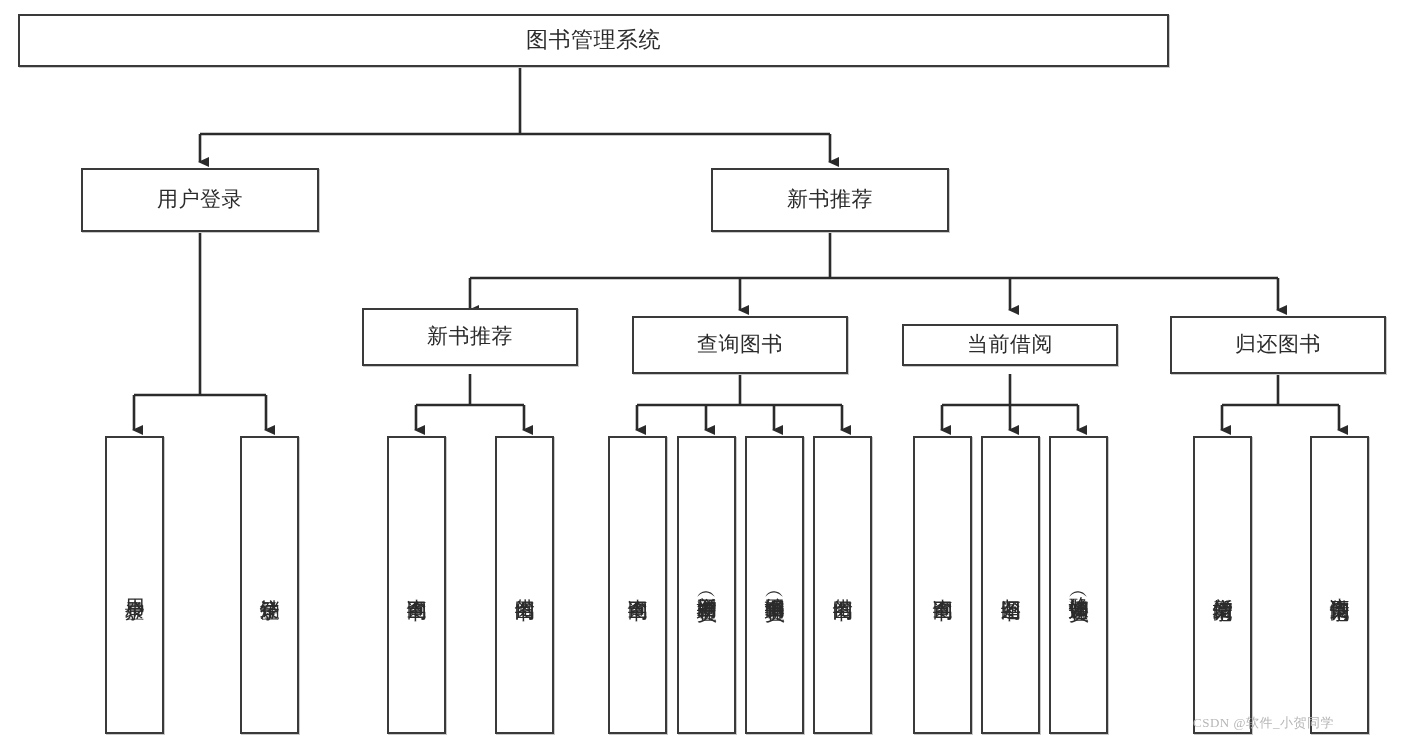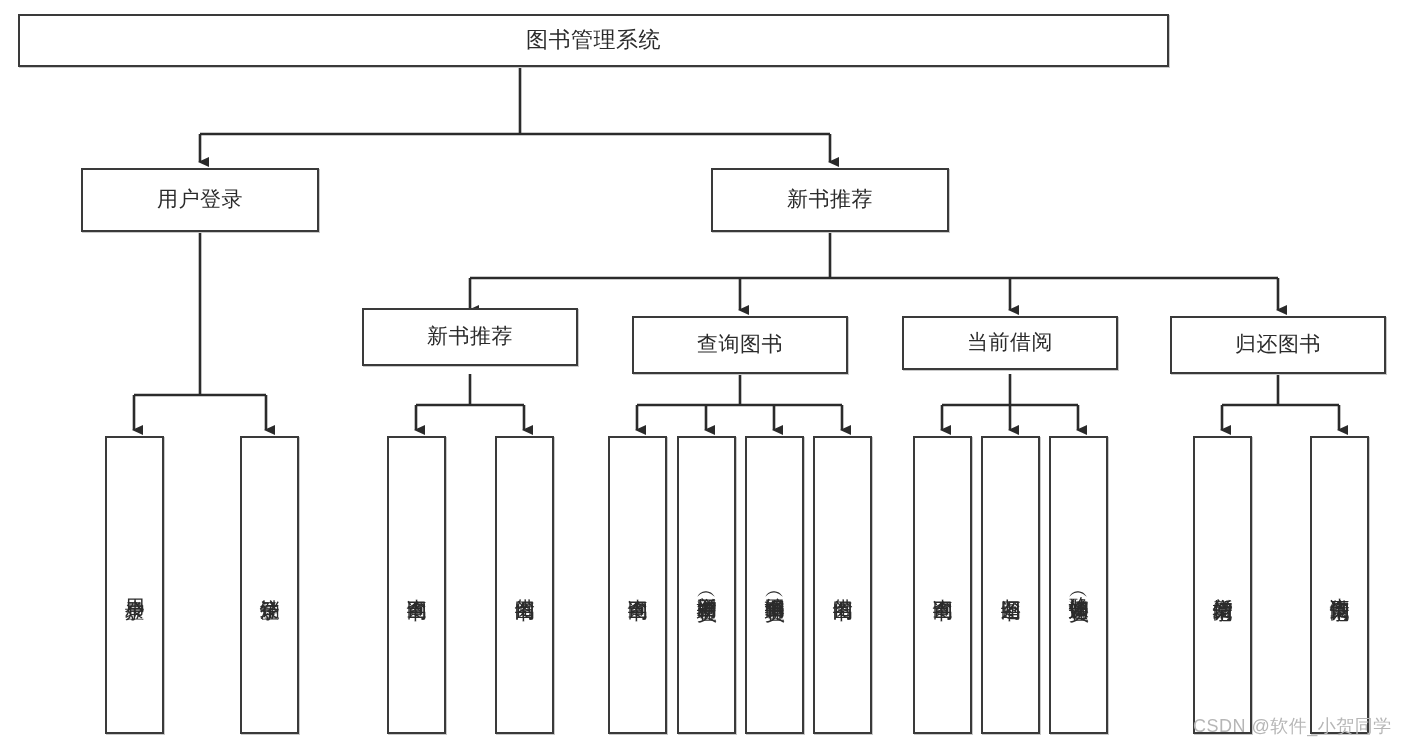--- a/index.html
+++ b/index.html
@@ -57,25 +57,25 @@
   }
   .node.v .vlabel {
     writing-mode: vertical-rl;
     text-orientation: upright;
     display: block;
   }
   .watermark {
     position: absolute;
     left: 1193px;
     top: 714px;
-    font-size: 18px;
+    font-size: 13px;
     color: #b6b6b6;
     letter-spacing: 0.5px;
     white-space: nowrap;
-    font-family: Liberation Sans, sans-serif;
+    font-family: Liberation Serif, serif;
   }
 </style>
 </head>
 <body>
 
 <div id="canvas">
 
   <svg class="wires" viewBox="0 0 1405 747" xmlns="http://www.w3.org/2000/svg">
     <defs>
       <marker id="arrow" markerWidth="12" markerHeight="12" refX="5" refY="9" orient="auto" markerUnits="userSpaceOnUse">
@@ -127,21 +127,21 @@
     </g>
   </svg>
 
   <div class="node h root" style="left:18px; top:14px; width:1151px; height:53px;">图书管理系统</div>
 
   <div class="node h" style="left:81px; top:168px; width:238px; height:64px;">用户登录</div>
   <div class="node h" style="left:711px; top:168px; width:238px; height:64px;">新书推荐</div>
 
   <div class="node h" style="left:362px; top:308px; width:216px; height:58px;">新书推荐</div>
   <div class="node h" style="left:632px; top:316px; width:216px; height:58px;">查询图书</div>
-  <div class="node h" style="left:902px; top:316px; width:216px; height:54px;">当前借阅</div>
+  <div class="node h" style="left:902px; top:324px; width:216px; height:42px;">当前借阅</div>
   <div class="node h" style="left:1170px; top:316px; width:216px; height:58px;">归还图书</div>
 
   <div class="node v" style="left:105px; top:436px; width:59px; height:298px;">
     <span class="vlabel">用户登录</span>
   </div>
   <div class="node v" style="left:240px; top:436px; width:59px; height:298px;">
     <span class="vlabel">注销登录</span>
   </div>
 
   <div class="node v" style="left:387px; top:436px; width:59px; height:298px;">

